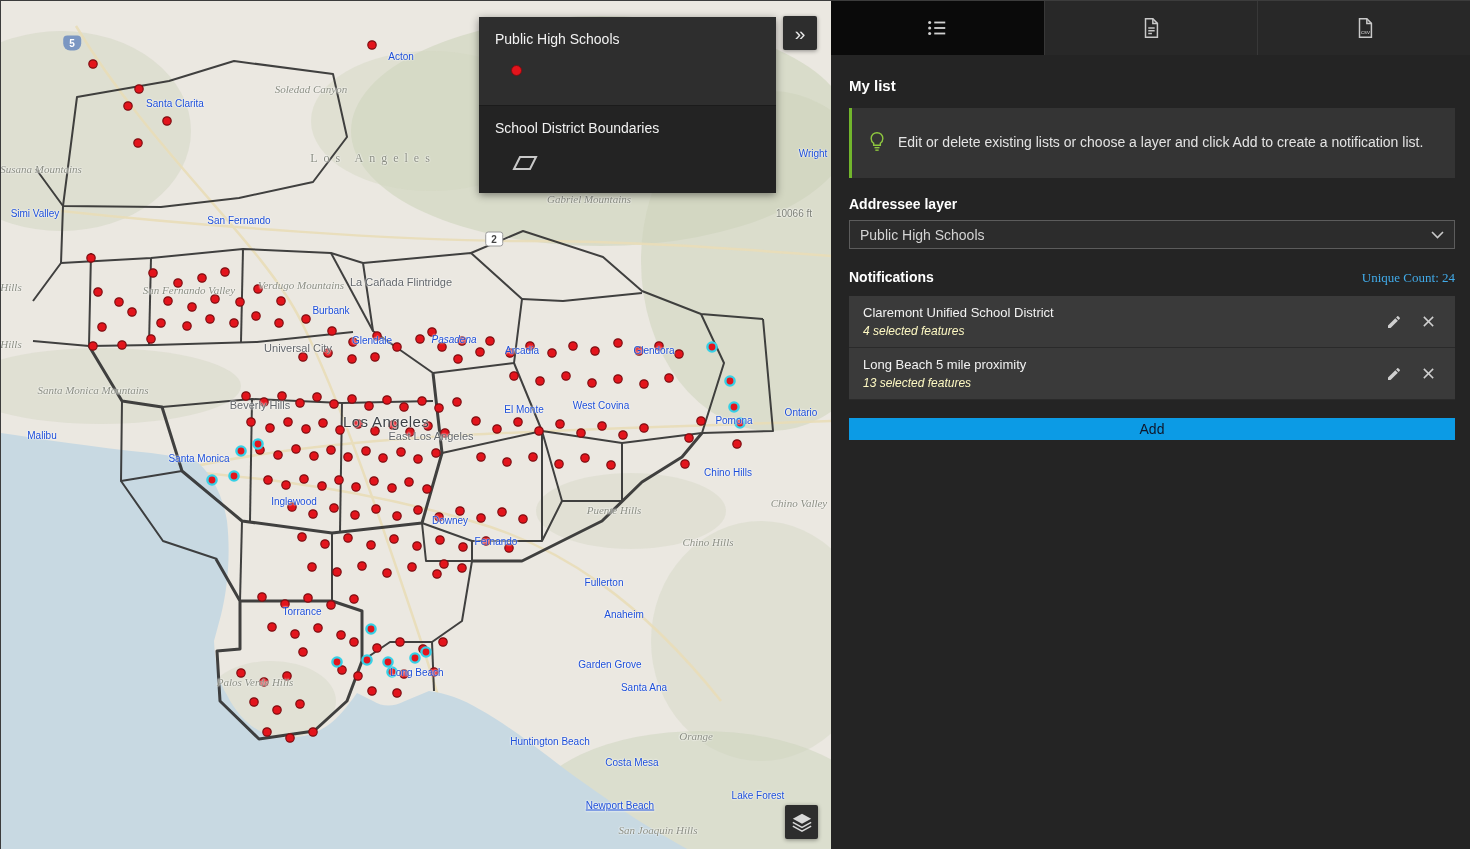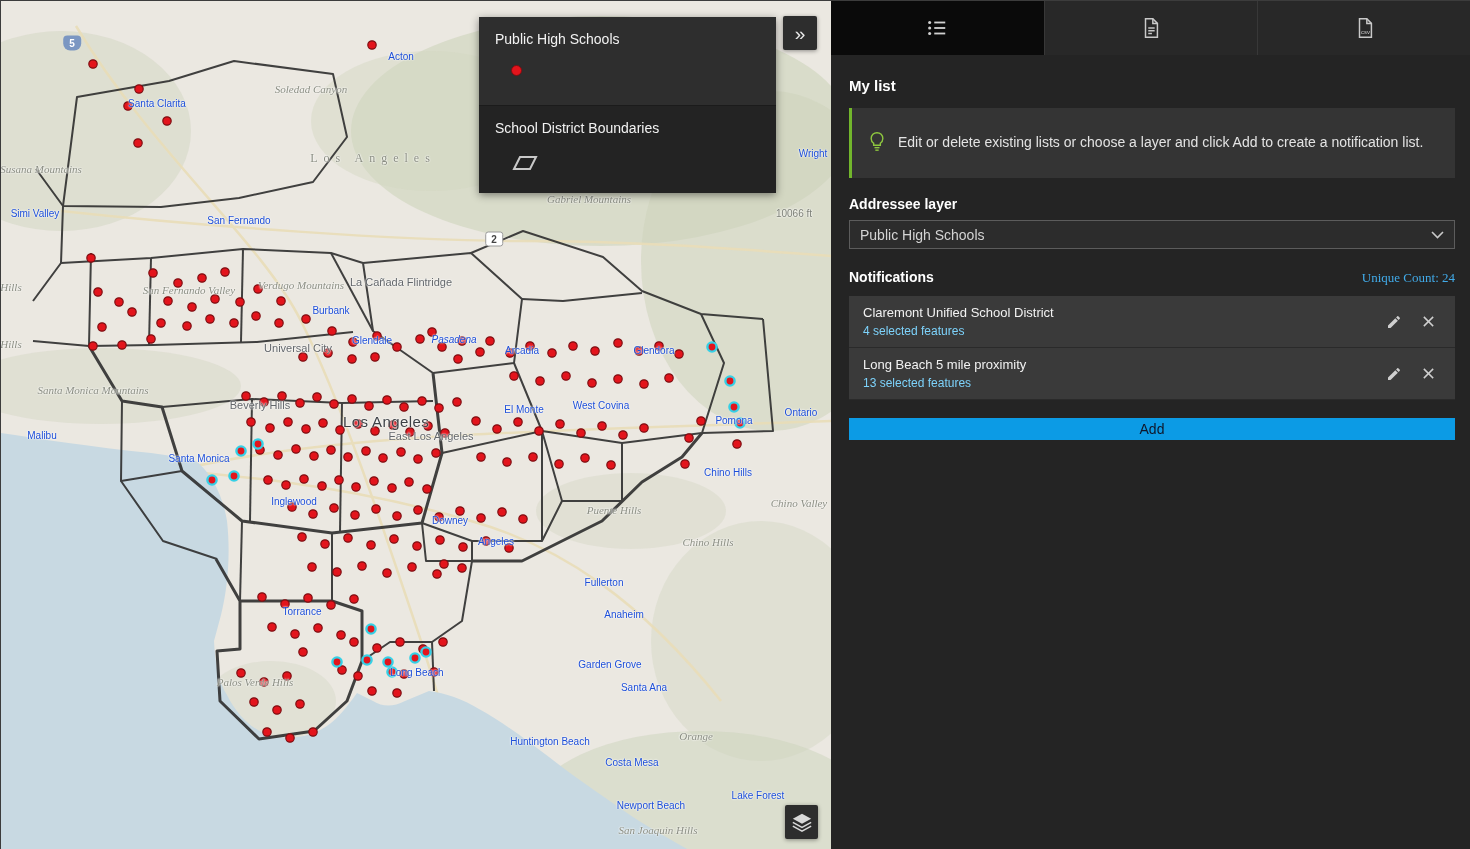--- a/index.html
+++ b/index.html
@@ -49,21 +49,21 @@
   .bulb{position:absolute;left:15px;top:50%;transform:translateY(-50%);}
   .field-label{font-size:14px;font-weight:bold;color:#fff;margin:18px 0 8px 0;}
   .select{height:29px;background:#2c2c2c;border:1px solid #5c5c5c;display:flex;align-items:center;padding:0 10px;cursor:pointer;}
   .select-value{flex:1;font-size:14px;color:#d4d4d4;}
   .notif-head{display:flex;align-items:baseline;margin:20px 0 10px 0;}
   .notif-title{font-size:14px;font-weight:bold;color:#fff;flex:1;}
   .unique-count{font-size:13px;color:var(--count-blue);font-family:Liberation Serif, serif;}
   .nrow{display:flex;align-items:center;background:var(--row-bg);padding:8px 10px 8px 14px;border-bottom:1px solid #2a2a2a;min-height:52px;}
   .ntxt{flex:1;}
   .ntitle{font-size:13px;color:#f2f2f2;margin-bottom:4px;}
-  .nsub{font-size:12px;color:#7dd3fc;}
+  .nsub{font-size:12px;color:#fef9c3;font-style:italic;}
   .icon-btn{background:none;border:none;color:#cfcfcf;cursor:pointer;width:34px;height:34px;display:flex;align-items:center;justify-content:center;}
   .add-btn{display:block;width:100%;height:22px;margin-top:18px;background:var(--accent);color:#0f172a;border:none;font-size:14px;cursor:pointer;}
 </style>
 </head>
 <body>
 
 <div class="app">
 
   <div class="map-pane">
     <svg class="map-svg" width="830" height="849" viewBox="0 0 830 849">
@@ -325,21 +325,21 @@
           <circle cx="366" cy="659" r="4.6"></circle>
           <circle cx="387" cy="661" r="4.6"></circle>
           <circle cx="391" cy="671" r="4.6"></circle>
           <circle cx="414" cy="657" r="4.6"></circle>
           <circle cx="425" cy="651" r="4.6"></circle>
         </g>
     </svg>
 
     <div class="map-labels">
         <div class="lbl city" style="left: 400px; top: 55px;">Acton</div>
-        <div class="lbl city" style="left: 156px; top: 102px;">Santa Clarita</div>
+        <div class="lbl city" style="left: 174px; top: 102px;">Santa Clarita</div>
         <div class="lbl area" style="left: 310px; top: 88px;">Soledad Canyon</div>
         <div class="lbl sparse" style="left: 372px; top: 157px;">Los Angeles</div>
         <div class="lbl area" style="left: 588px; top: 198px;">Gabriel Mountains</div>
         <div class="lbl city" style="left: 812px; top: 152px;">Wright</div>
         <div class="lbl area" style="left: 40px; top: 168px;">Susana Mountains</div>
         <div class="lbl city" style="left: 34px; top: 212px;">Simi Valley</div>
         <div class="lbl city" style="left: 238px; top: 219px;">San Fernando</div>
         <div class="lbl area" style="left: 10px; top: 286px;">Hills</div>
         <div class="lbl area" style="left: 10px; top: 343px;">Hills</div>
         <div class="lbl area" style="left: 188px; top: 289px;">San Fernando Valley</div>
@@ -360,33 +360,33 @@
         <div class="lbl city" style="left: 733px; top: 419px;">Pomona</div>
         <div class="lbl city" style="left: 41px; top: 434px;">Malibu</div>
         <div class="lbl city" style="left: 198px; top: 457px;">Santa Monica</div>
         <div class="lbl city2" style="left: 430px; top: 435px;">East Los Angeles</div>
         <div class="lbl city" style="left: 727px; top: 471px;">Chino Hills</div>
         <div class="lbl area" style="left: 798px; top: 502px;">Chino Valley</div>
         <div class="lbl city" style="left: 293px; top: 500px;">Inglewood</div>
         <div class="lbl area" style="left: 613px; top: 509px;">Puente Hills</div>
         <div class="lbl city" style="left: 449px; top: 519px;">Downey</div>
         <div class="lbl area" style="left: 707px; top: 541px;">Chino Hills</div>
-        <div class="lbl city" style="left: 495px; top: 540px;">Angeles</div>
+        <div class="lbl city" style="left: 495px; top: 540px;">Fernando</div>
         <div class="lbl city" style="left: 603px; top: 581px;">Fullerton</div>
         <div class="lbl city" style="left: 301px; top: 610px;">Torrance</div>
         <div class="lbl city" style="left: 623px; top: 613px;">Anaheim</div>
         <div class="lbl city" style="left: 609px; top: 663px;">Garden Grove</div>
         <div class="lbl city" style="left: 643px; top: 686px;">Santa Ana</div>
         <div class="lbl city" style="left: 416px; top: 671px;">Long Beach</div>
         <div class="lbl area" style="left: 254px; top: 681px;">Palos Verde Hills</div>
         <div class="lbl city" style="left: 549px; top: 740px;">Huntington Beach</div>
         <div class="lbl area" style="left: 695px; top: 735px;">Orange</div>
         <div class="lbl city" style="left: 631px; top: 761px;">Costa Mesa</div>
         <div class="lbl city" style="left: 757px; top: 794px;">Lake Forest</div>
-        <div class="lbl city" style="left: 650px; top: 804px;">Newport Beach</div>
+        <div class="lbl city" style="left: 619px; top: 804px; text-decoration: underline;">Newport Beach</div>
         <div class="lbl area" style="left: 657px; top: 829px;">San Joaquin Hills</div>
         <div class="lbl elev" style="left: 793px; top: 212px;">10066 ft</div>
         <div class="lbl shield-blue" style="left: 71px; top: 42px;">5</div>
         <div class="lbl shield-white" style="left: 493px; top: 238px;">2</div>
       </div>
 
     <div class="legend-card">
       <div class="legend-item">
         <div class="legend-title">Public High Schools</div>
         <div class="legend-glyph">

